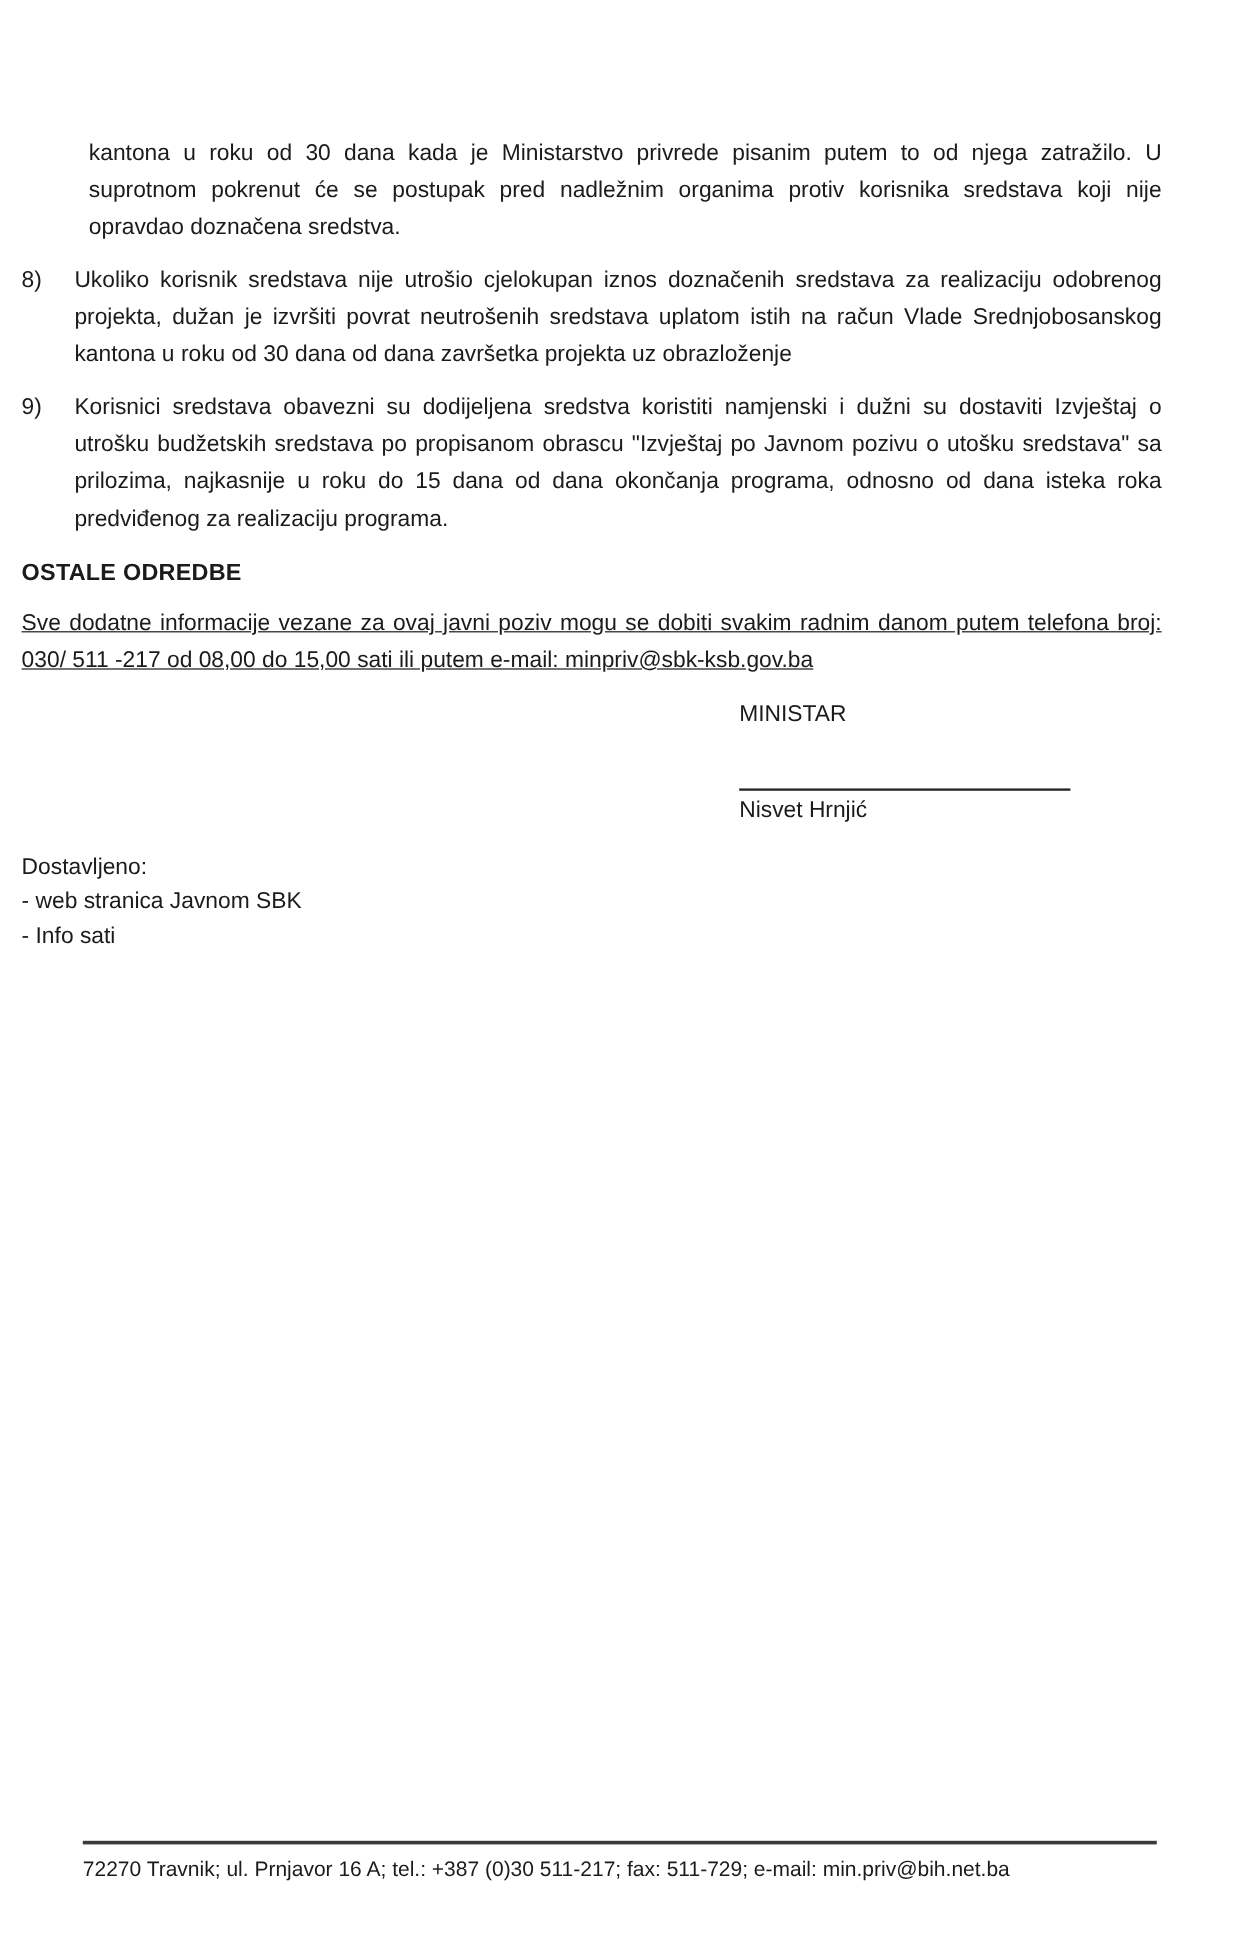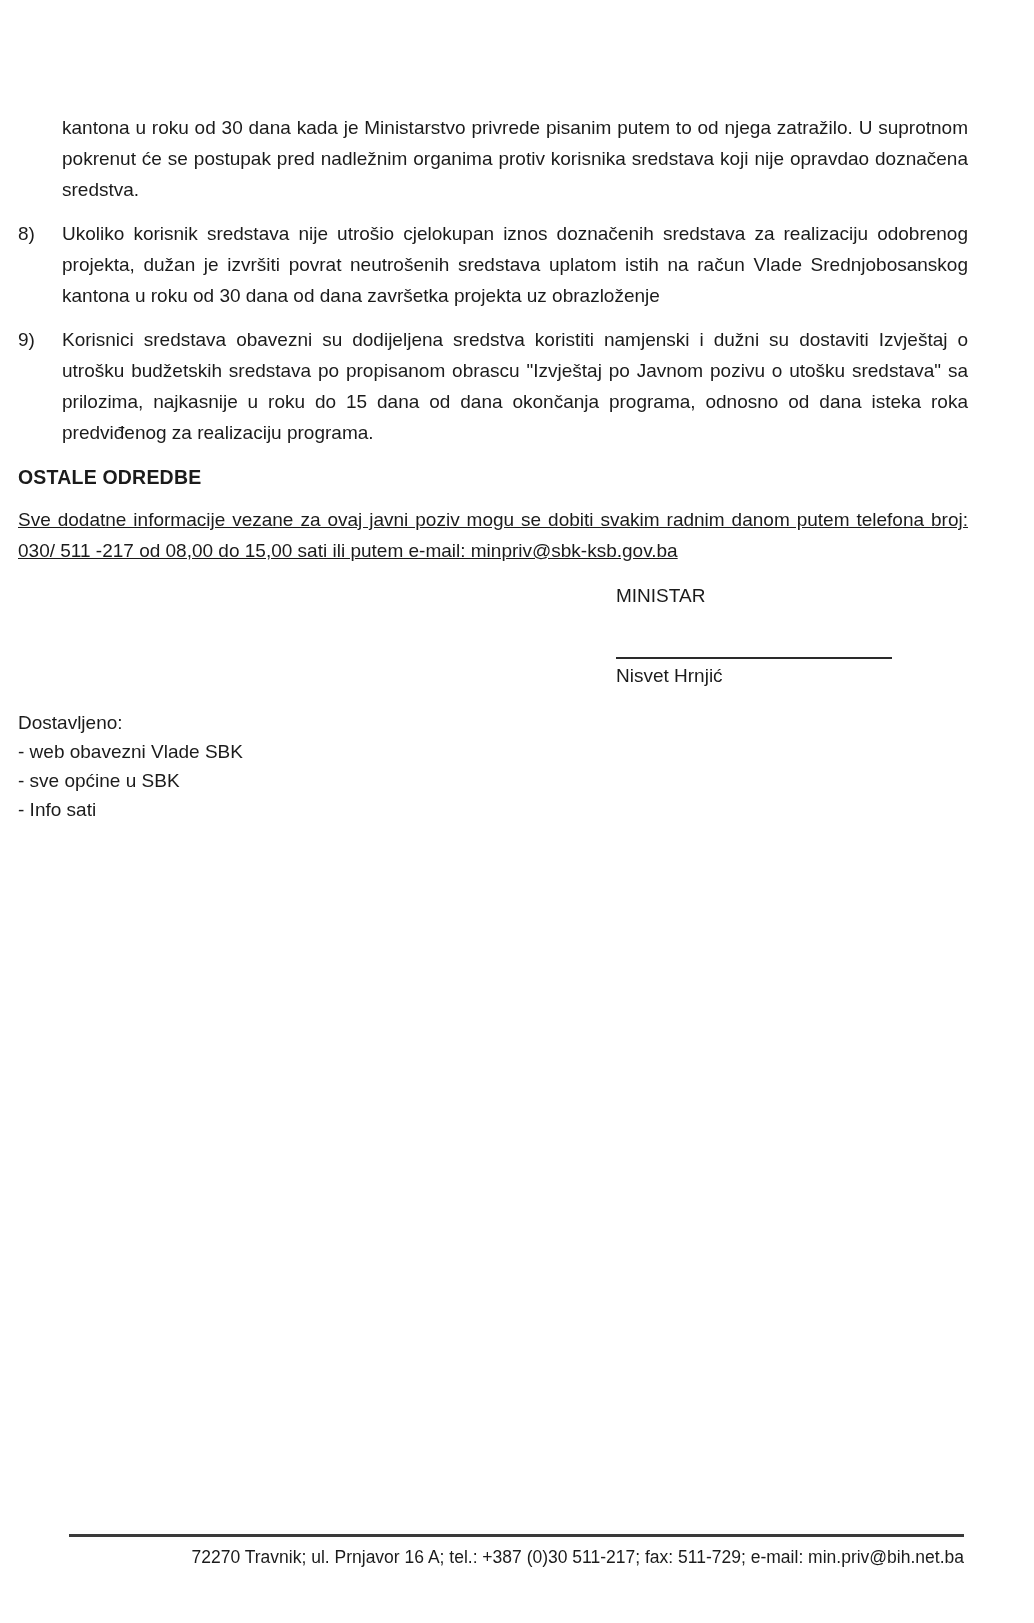--- a/index.html
+++ b/index.html
@@ -23,21 +23,21 @@
     position: absolute;
     top: 112px;
     left: 18px;
     width: 950px;
   }
   .para-justified {
     text-align: justify;
     margin: 0;
   }
   .continuation {
-    margin-left: 44px;
+    margin-left: 56px;
     margin-bottom: 13px;
   }
   .numbered-item {
     display: flex;
     align-items: flex-start;
     margin-bottom: 13px;
   }
   .item-number {
     flex: 0 0 44px;
     text-align: left;
@@ -81,21 +81,21 @@
     margin-top: 17px;
     line-height: 29px;
   }
   .footer {
     position: absolute;
     left: 69px;
     width: 895px;
     top: 1534px;
     border-top: 3px solid #3a3a3a;
     padding-top: 5px;
-    text-align: right;
+    text-align: left;
     font-size: 17.5px;
     color: #1b1b1b;
   }
 </style>
 </head>
 <body>
 
 <div class="page">
   <div class="content">
 
@@ -117,22 +117,21 @@
 
 
     <div class="signature-block">
       <div class="signature-title">MINISTAR</div>
       <div class="signature-line"></div>
       <div class="signature-name">Nisvet Hrnjić</div>
     </div>
 
     <div class="distribution-block">
       <div>Dostavljeno:</div>
-      <div>- web obavezni Vlade SBK</div>
-      <div>- sve općine u SBK</div>
+      <div>- web stranica Javnom SBK</div>
       <div>- Info sati</div>
     </div>
 
   </div>
 
   <div class="footer">
     <span>72270 Travnik; ul. Prnjavor 16 A; tel.: +387 (0)30 511-217; fax: 511-729; e-mail: min.priv@bih.net.ba</span>
   </div>
 </div>
 

